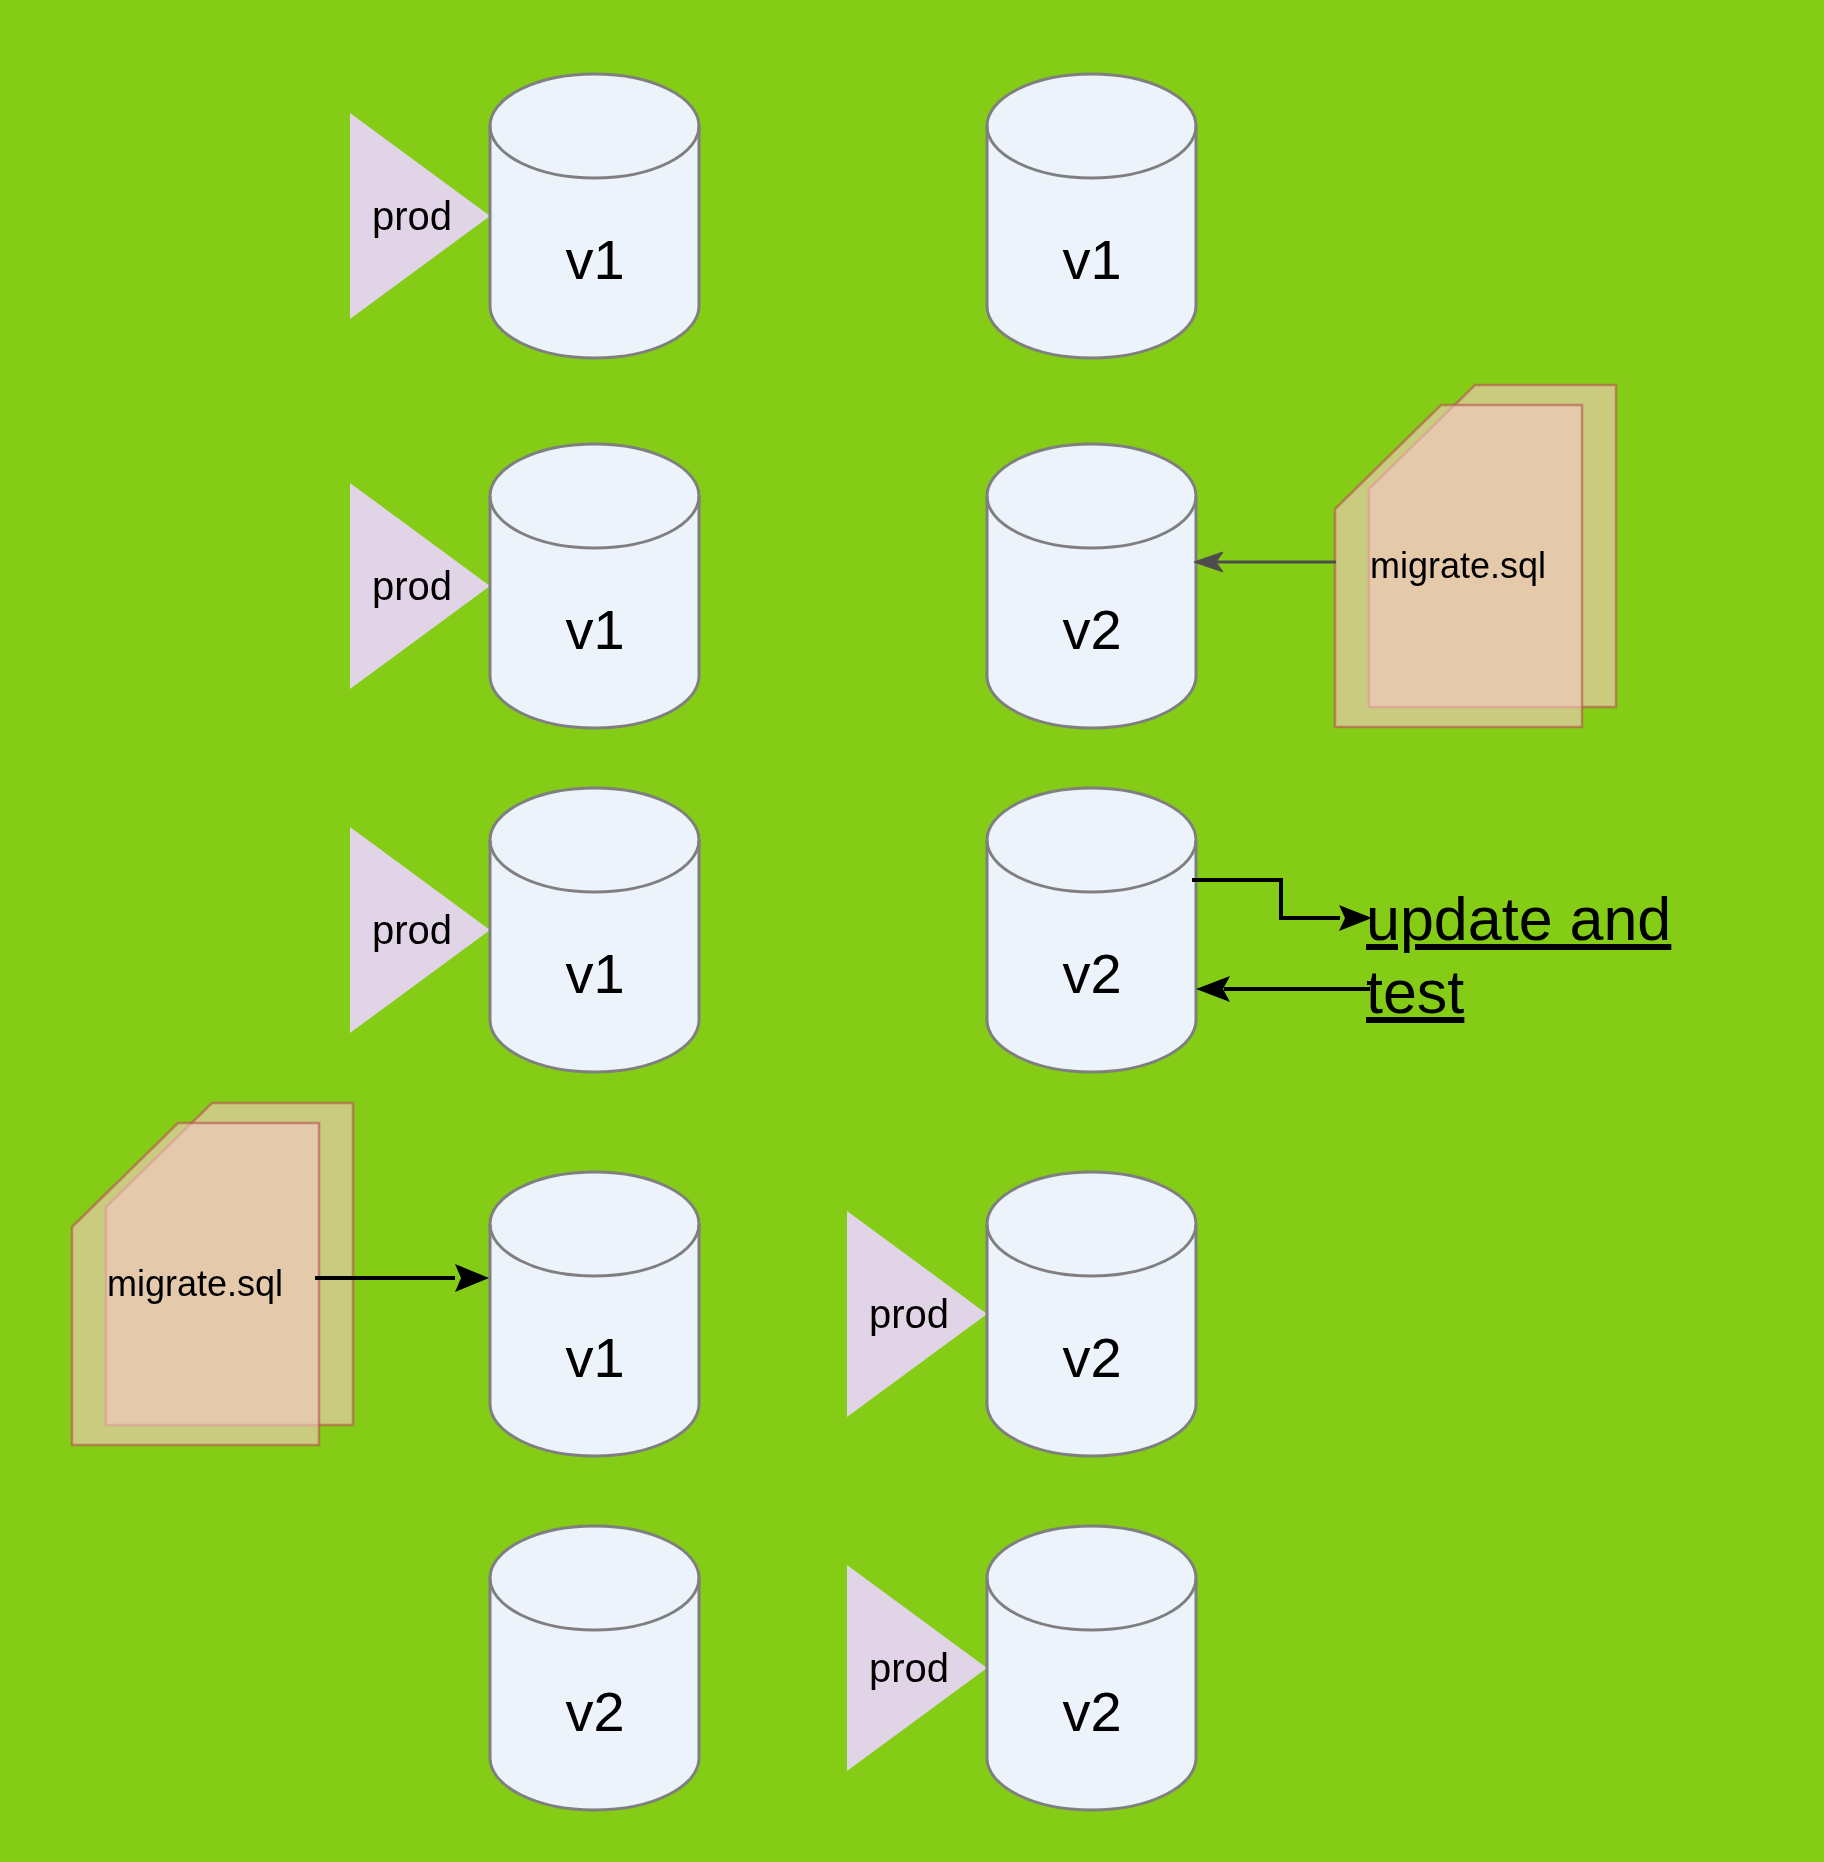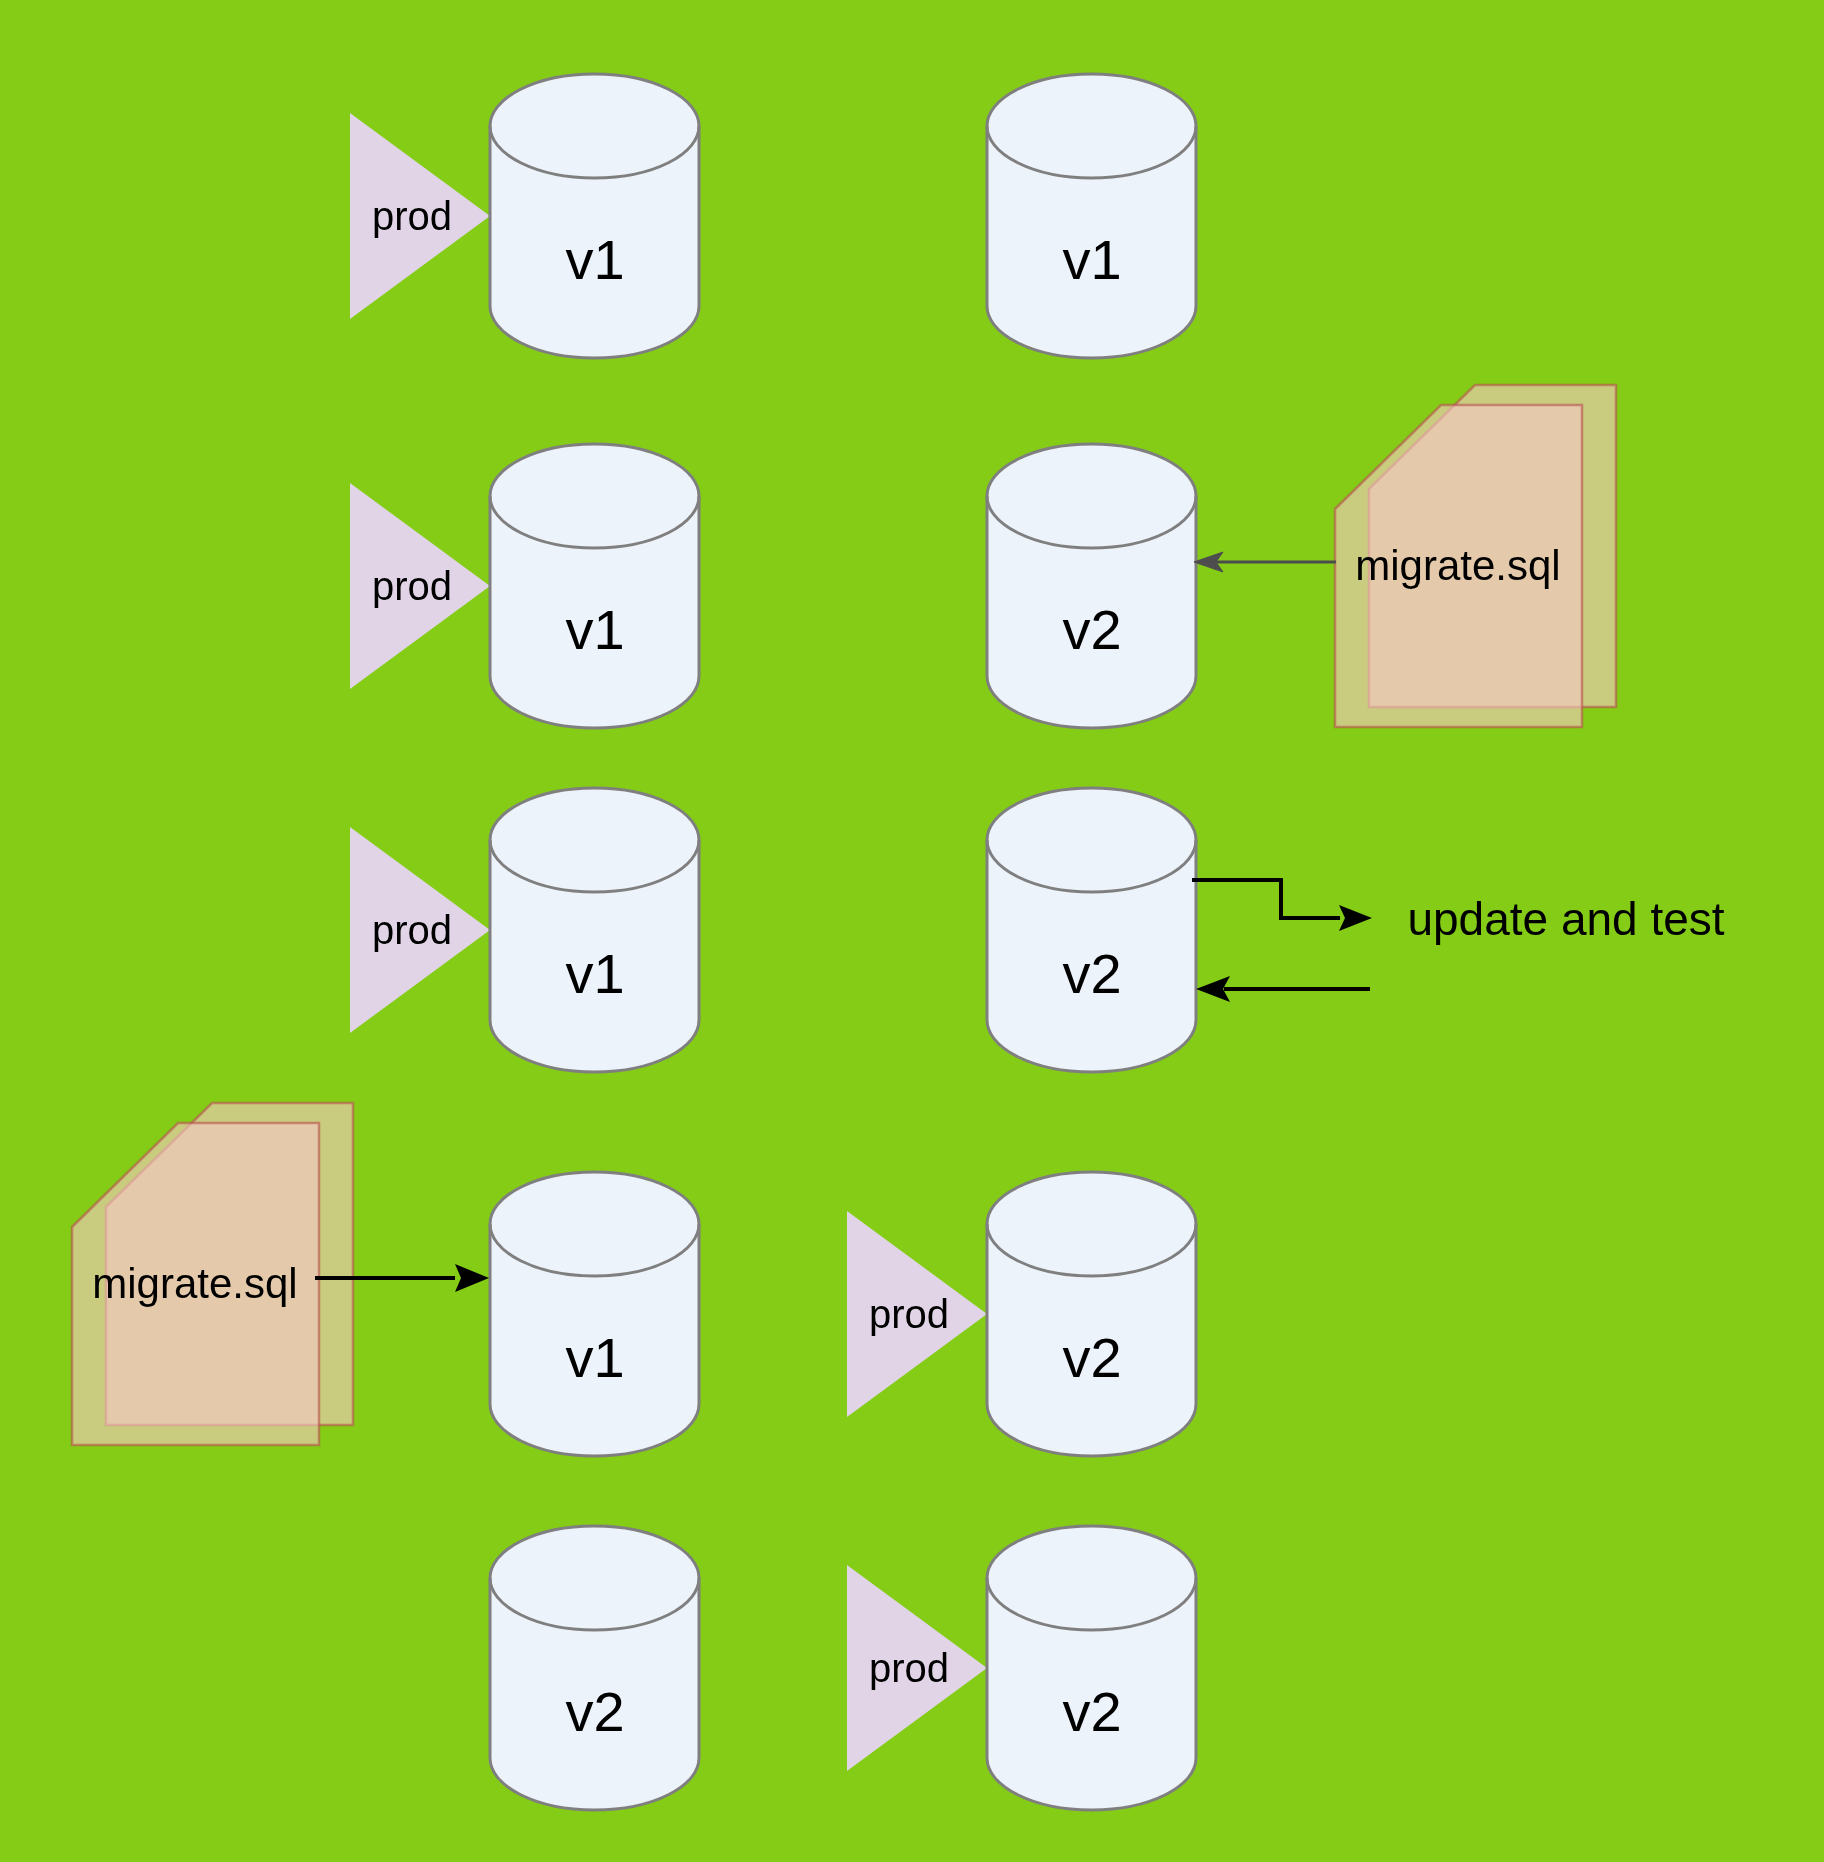--- a/index.html
+++ b/index.html
@@ -3,22 +3,22 @@
 <meta charset="utf-8">
 <style>
   html,body{margin:0;padding:0;background:#ffffff;}
   #canvas{position:relative;width:1824px;height:1862px;background:#84cc16;overflow:hidden;
           font-family:"Liberation Sans","DejaVu Sans",sans-serif;}
   .abs{position:absolute;}
   .lbl{position:absolute;color:#000;text-align:center;transform:translate(-50%,-50%);
        white-space:nowrap;line-height:1.1;}
   .db-lbl{font-size:56px;}
   .prod-lbl{font-size:40px;}
-  .mig-lbl{font-size:42px;}
-  .note-lbl{position:absolute;color:#000;font-size:46px;line-height:73px;text-align:center;width:400px;}
+  .mig-lbl{font-size:36px;}
+  .note-lbl{position:absolute;color:#000;font-size:61px;line-height:73px;width:400px;text-decoration:underline;}
   svg{display:block;overflow:visible;}
 </style>
 </head>
 <body>
 
 <div id="canvas">
 
   <svg class="abs" style="left:350px;top:113px" width="140" height="206">
     <polygon points="0,0 140,103 0,206" fill="#e0d4e6"></polygon>
   </svg>

